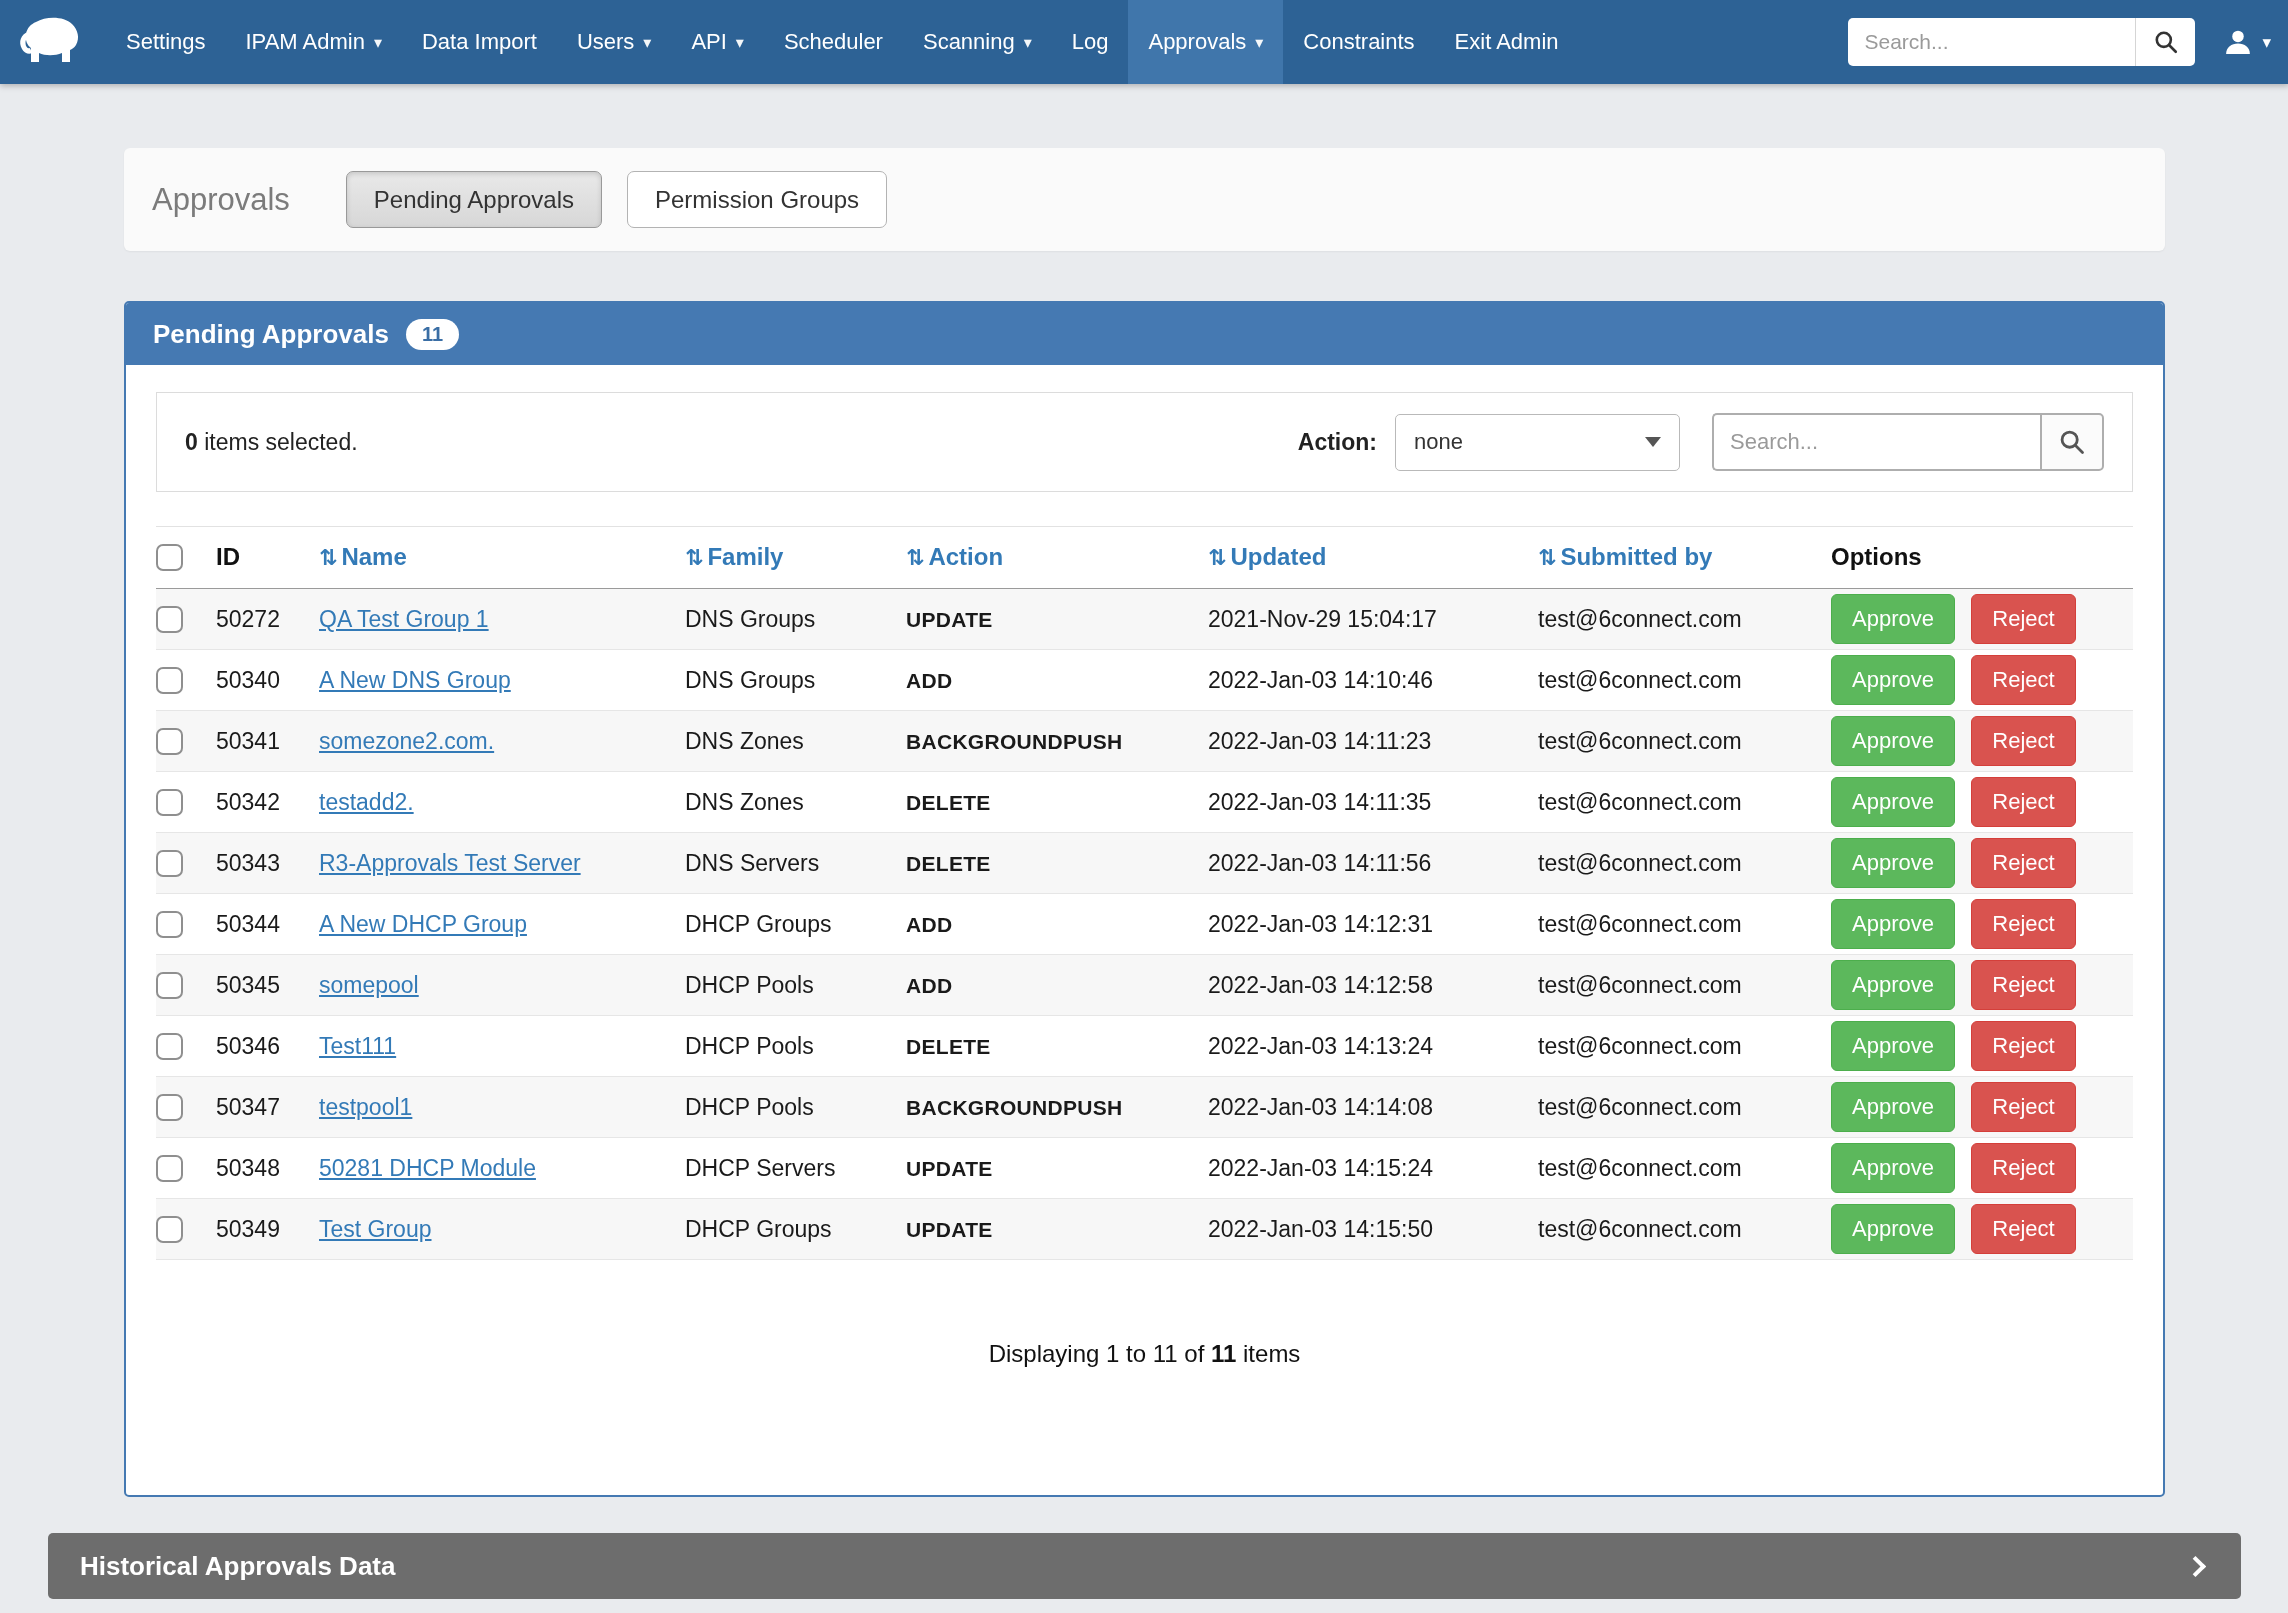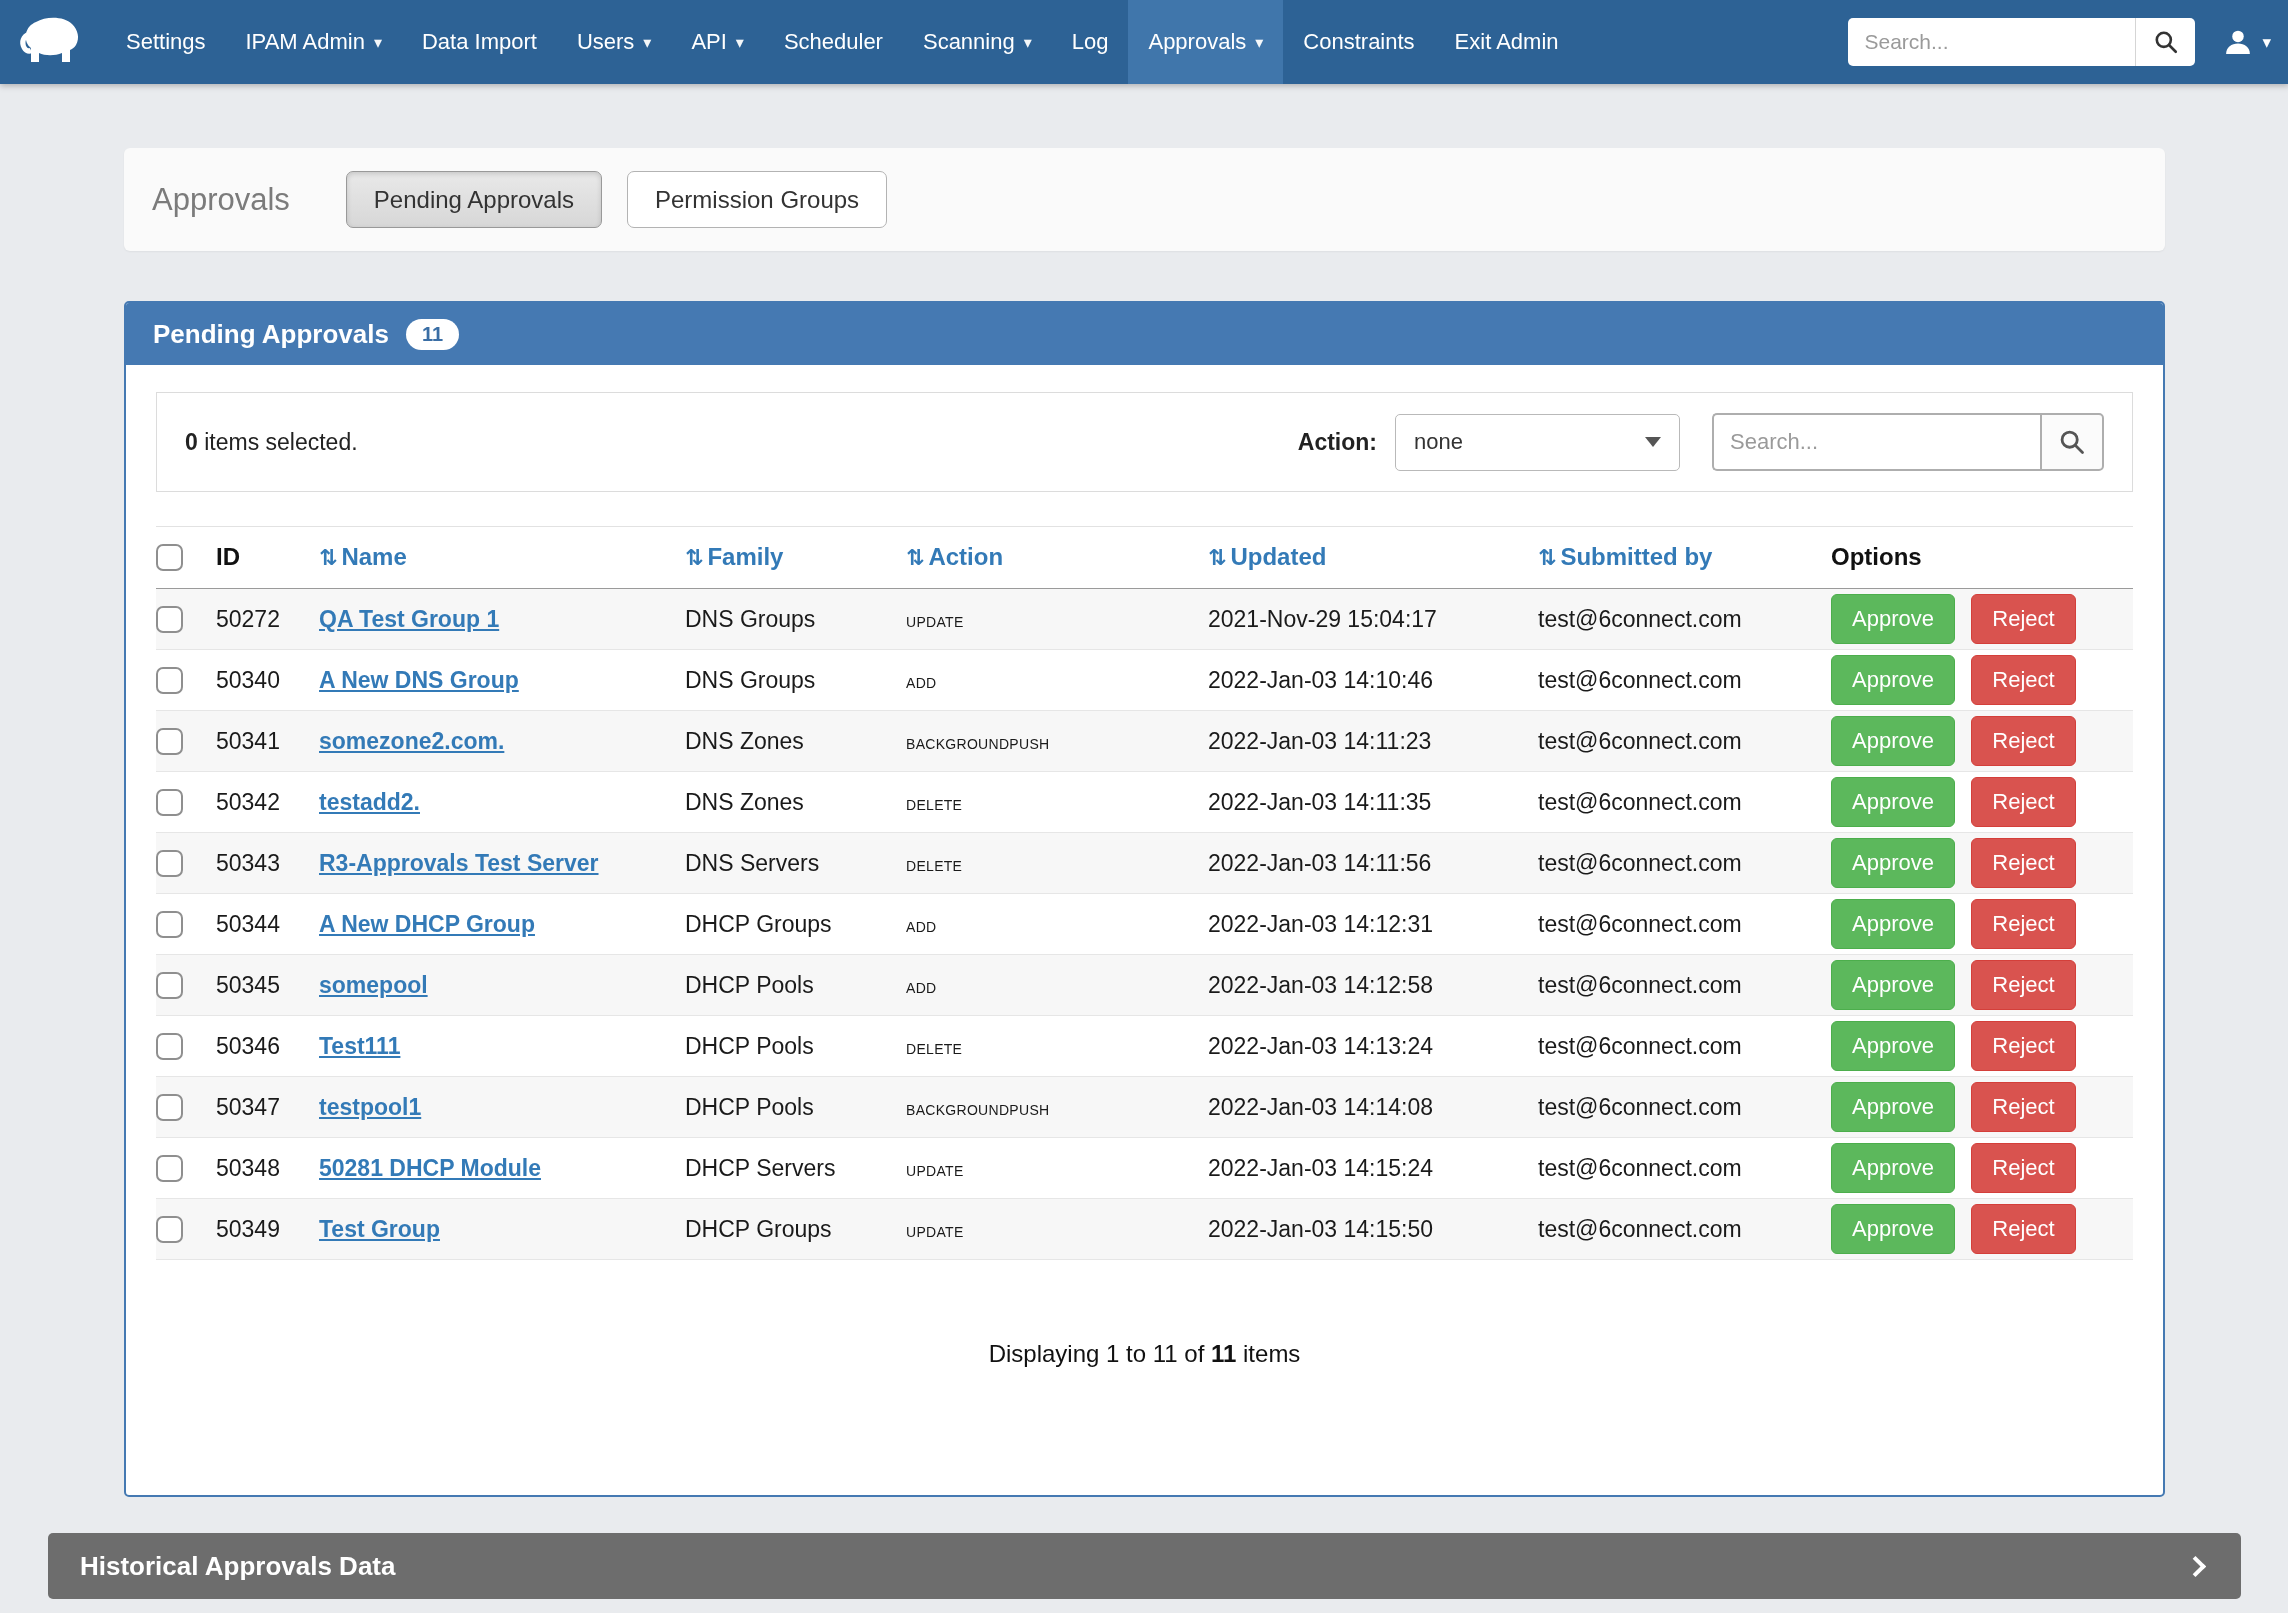--- a/index.html
+++ b/index.html
@@ -126,22 +126,22 @@
   .col-name { width: 366px; margin-left: 36px; }
   .col-family { width: 221px; }
   .col-action { width: 302px; }
   .col-updated { width: 330px; }
   .col-submitted { width: 293px; }
   .col-options { width: auto; }
   .checkbox {
     display: inline-block; width: 27px; height: 27px; border: 2px solid #8f8f8f;
     border-radius: 7px; background: #fff; cursor: pointer; vertical-align: middle;
   }
-  .row-link { color: var(--link, #337ab7); text-decoration: underline; cursor: pointer; font-weight: bold; }
-  .action-text { font-weight: 400; font-size: 14px; letter-spacing: 0.3px; }
+  .row-link { color: var(--link, #337ab7); text-decoration: underline; cursor: pointer; }
+  .action-text { font-weight: 700; font-size: 21px; letter-spacing: 0.3px; }
   .btn-approve, .btn-reject {
     font-family: inherit; font-size: 22px; color: #fff; border-radius: 6px;
     padding: 11px 20px; cursor: pointer; margin-right: 10px;
   }
   .btn-approve { background: var(--approve_green, #5cb85c); border: 1px solid #4cae4c; }
   .btn-reject { background: var(--reject_red, #d9534f); border: 1px solid #d43f3a; }
 
   .table-footer { text-align: center; font-size: 24px; color: #111; margin-top: 80px; padding-bottom: 127px; }
 
   

